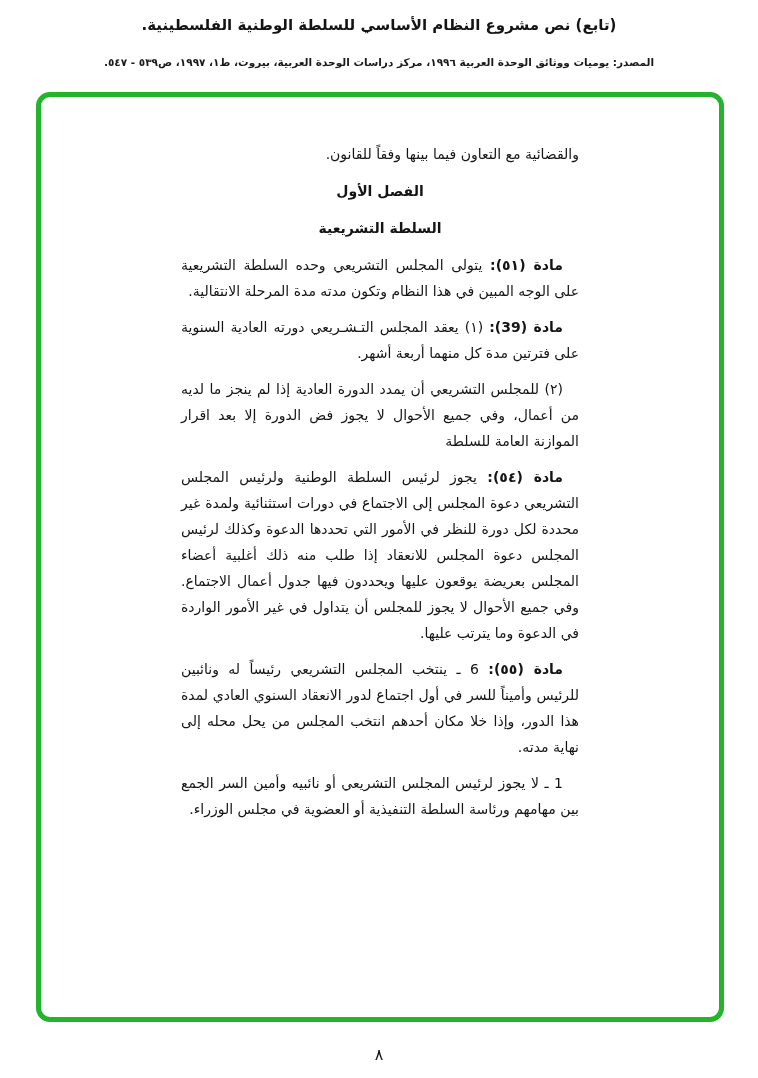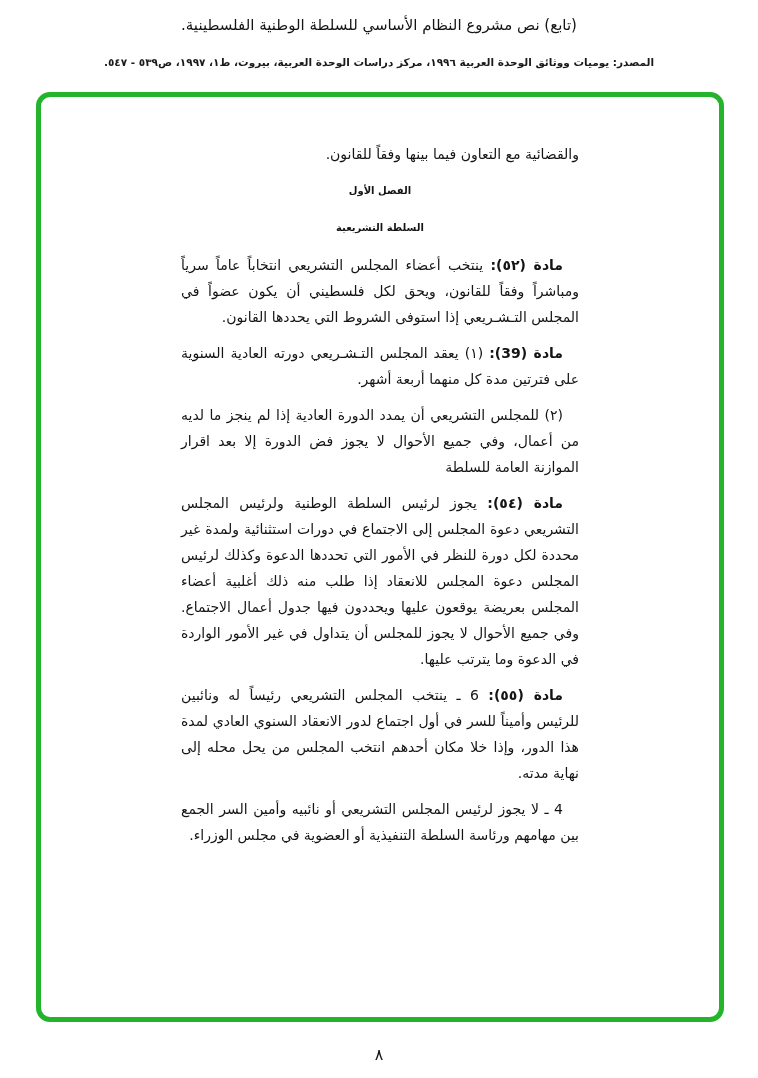--- a/index.html
+++ b/index.html
@@ -14,21 +14,21 @@
     color: #141414;
     overflow: hidden;
   }
   .header {
     direction: rtl;
     text-align: center;
     padding-top: 16px;
   }
   .doc-title {
     font-size: 15px;
-    font-weight: normal;
+    font-weight: bold;
     letter-spacing: 0;
   }
   .doc-source {
     font-size: 10.5px;
     font-weight: bold;
     margin-top: 22px;
     color: #1a1a1a;
   }
   .frame {
     position: absolute;
@@ -49,21 +49,21 @@
     line-height: 26px;
     text-align: justify;
   }
   .intro {
     margin-bottom: 6px;
     text-align: right;
   }
   .chapter, .section {
     text-align: center;
     font-weight: bold;
-    font-size: 10px;
+    font-size: 14px;
     margin: 11px 0 11px 0;
   }
   .article {
     margin-bottom: 10px;
     text-indent: 16px;
   }
   .article .lead { font-weight: bold; }
   .page-number {
     position: absolute;
     left: 0;
@@ -85,25 +85,25 @@
   </div>
 
   <div class="frame" style="border-color: rgb(36, 180, 44);">
     <div class="text-col">
 
       <p class="intro">والقضائية مع التعاون فيما بينها وفقاً للقانون.</p>
 
       <div class="chapter">الفصل الأول</div>
       <div class="section">السلطة التشريعية</div>
 
+      <p class="article">
+        <b class="lead">مادة (٥١):</b>
+        <span>يتولى المجلس التشريعي وحده السلطة التشريعية على الوجه المبين في هذا النظام وتكون مدته مدة المرحلة الانتقالية.</span>
+      </p>
 
-      <p class="article">
-        <b class="lead">مادة (٥٢):</b>
-        <span>ينتخب أعضاء المجلس التشريعي انتخاباً عاماً سرياً ومباشراً وفقاً للقانون، ويحق لكل فلسطيني أن يكون عضواً في المجلس التـشـريعي إذا استوفى الشروط التي يحددها القانون.</span>
-      </p>
 
       <p class="article">
         <b class="lead">مادة (39):</b>
         <span>(١) يعقد المجلس التـشـريعي دورته العادية السنوية على فترتين مدة كل منهما أربعة أشهر.</span>
       </p>
 
       <p class="article">
         <b class="lead"></b>
         <span>(٢) للمجلس التشريعي أن يمدد الدورة العادية إذا لم ينجز ما لديه من أعمال، وفي جميع الأحوال لا يجوز فض الدورة إلا بعد اقرار الموازنة العامة للسلطة</span>
       </p>
@@ -113,21 +113,21 @@
         <span>يجوز لرئيس السلطة الوطنية ولرئيس المجلس التشريعي دعوة المجلس إلى الاجتماع في دورات استثنائية ولمدة غير محددة لكل دورة للنظر في الأمور التي تحددها الدعوة وكذلك لرئيس المجلس دعوة المجلس للانعقاد إذا طلب منه ذلك أغلبية أعضاء المجلس بعريضة يوقعون عليها ويحددون فيها جدول أعمال الاجتماع. وفي جميع الأحوال لا يجوز للمجلس أن يتداول في غير الأمور الواردة في الدعوة وما يترتب عليها.</span>
       </p>
 
       <p class="article">
         <b class="lead">مادة (٥٥):</b>
         <span>6 ـ ينتخب المجلس التشريعي رئيساً له ونائبين للرئيس وأميناً للسر في أول اجتماع لدور الانعقاد السنوي العادي لمدة هذا الدور، وإذا خلا مكان أحدهم انتخب المجلس من يحل محله إلى نهاية مدته.</span>
       </p>
 
       <p class="article">
         <b class="lead"></b>
-        <span>4 ـ لا يجوز لرئيس المجلس التشريعي أو نائبيه وأمين السر الجمع بين مهامهم ورئاسة السلطة التنفيذية أو العضوية في مجلس الوزراء.</span>
+        <span>1 ـ لا يجوز لرئيس المجلس التشريعي أو نائبيه وأمين السر الجمع بين مهامهم ورئاسة السلطة التنفيذية أو العضوية في مجلس الوزراء.</span>
       </p>
 
     </div>
   </div>
 
   <div class="page-number">٨</div>
 
 </div>
 
 </body></html>

